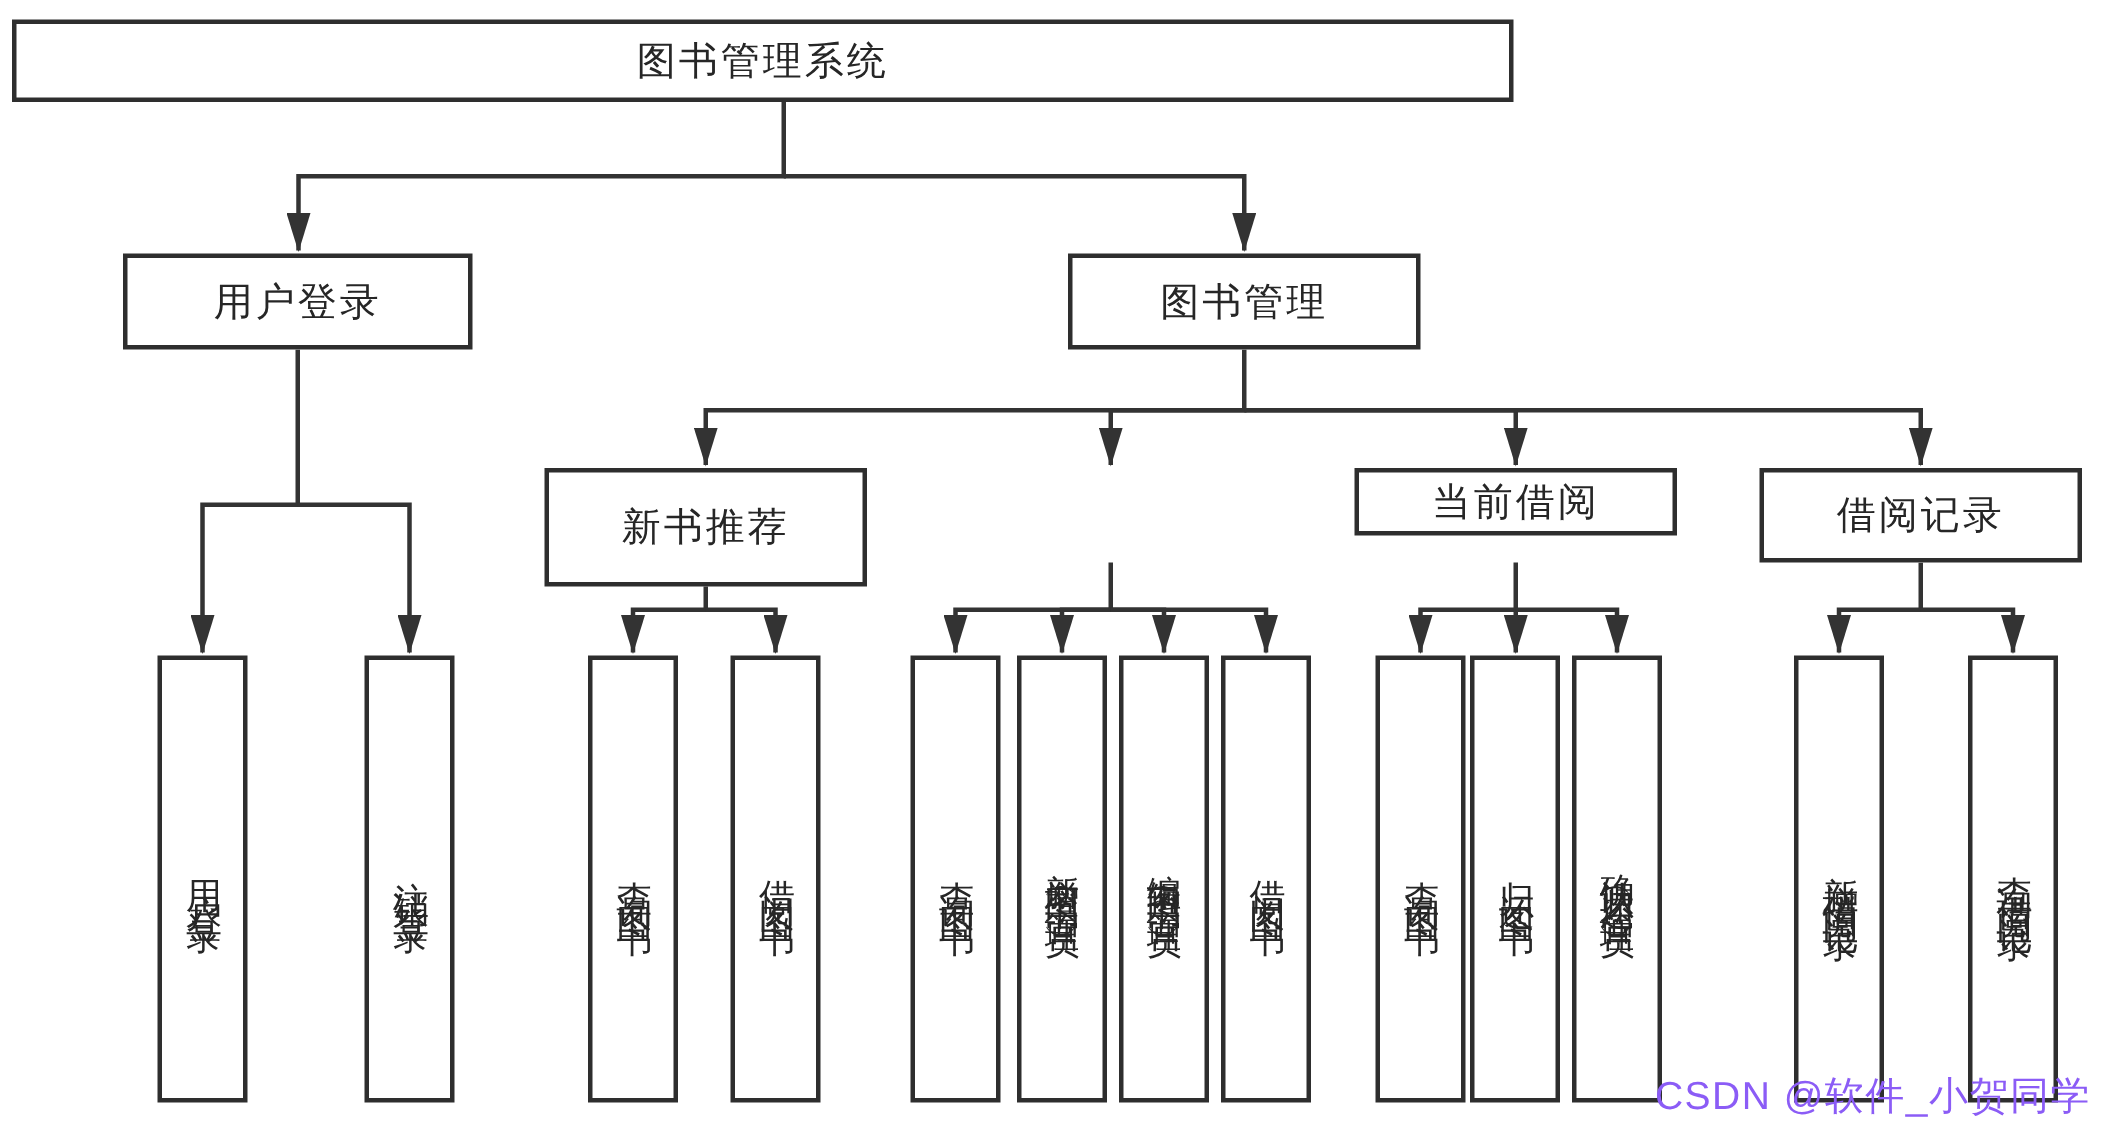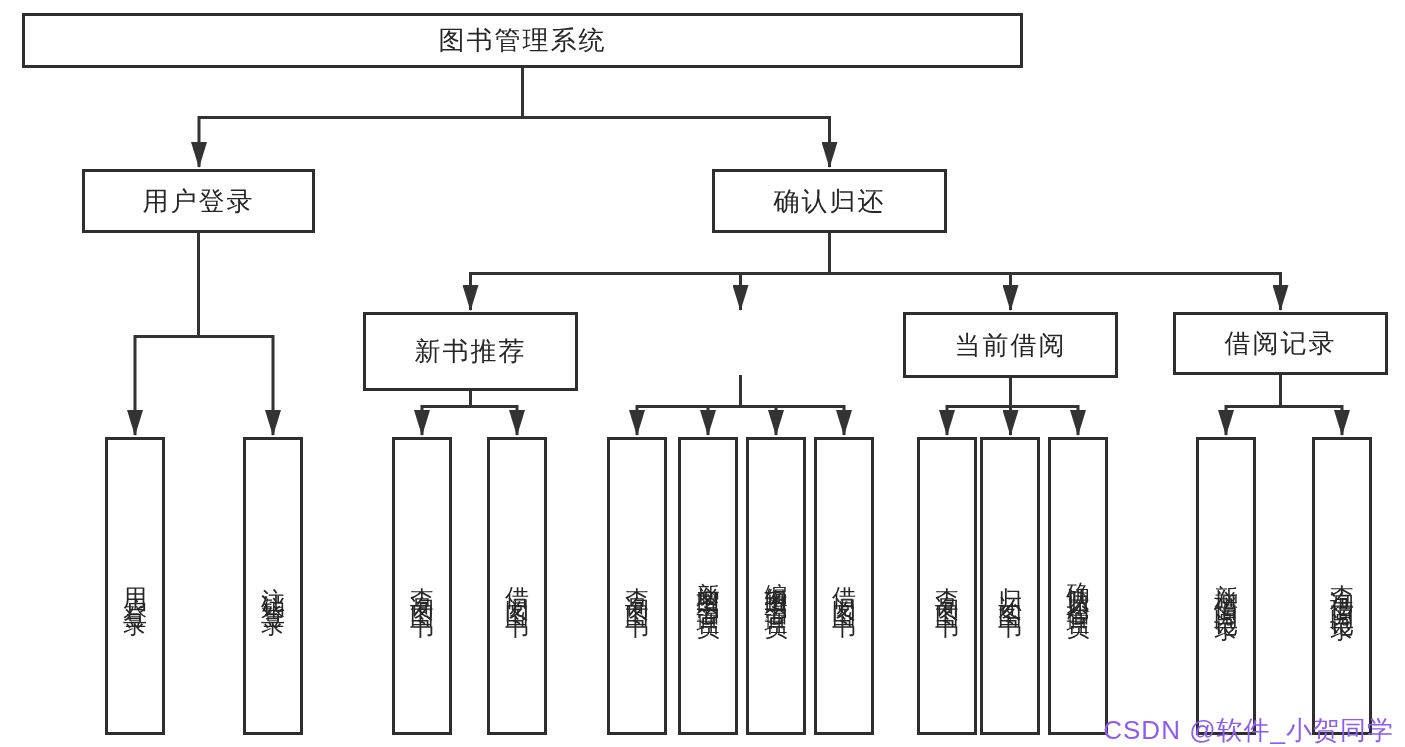--- a/index.html
+++ b/index.html
@@ -58,27 +58,27 @@
 
       <path d="M1010.5,375 L1010.5,406.5 L947,406.5 L947,435" marker-end="url(#arw)"></path>
       <path d="M1010.5,406.5 L1010.5,435" marker-end="url(#arw)"></path>
       <path d="M1010.5,406.5 L1078,406.5 L1078,435" marker-end="url(#arw)"></path>
 
       <path d="M1280.5,375 L1280.5,406.5 L1226,406.5 L1226,435" marker-end="url(#arw)"></path>
       <path d="M1280.5,406.5 L1342,406.5 L1342,435" marker-end="url(#arw)"></path>
     </g>
   </svg>
 
-  <div class="node h" style="left:22px;top:13px;width:1001px;height:55px;">图书管理系统</div>
+  <div class="node h" style="left:8px;top:13px;width:1001px;height:55px;">图书管理系统</div>
 
   <div class="node h" style="left:82px;top:169px;width:233px;height:64px;">用户登录</div>
-  <div class="node h" style="left:712px;top:169px;width:235px;height:64px;">确认归还</div>
+  <div class="node h" style="left:712px;top:169px;width:235px;height:64px;">图书管理</div>
 
   <div class="node h" style="left:363px;top:312px;width:215px;height:79px;">新书推荐</div>
-  <div class="node h" style="left:903px;top:312px;width:215px;height:66px;">当前借阅</div>
+  <div class="node h" style="left:903px;top:312px;width:215px;height:45px;">当前借阅</div>
   <div class="node h" style="left:1173px;top:312px;width:215px;height:63px;">借阅记录</div>
 
   <div class="node v" style="left:105px;top:437px;width:60px;height:298px;">用户登录</div>
   <div class="node v" style="left:243px;top:437px;width:60px;height:298px;">注销登录</div>
 
   <div class="node v" style="left:392px;top:437px;width:60px;height:298px;">查询图书</div>
   <div class="node v" style="left:487px;top:437px;width:60px;height:298px;">借阅图书</div>
 
   <div class="node v" style="left:607px;top:437px;width:60px;height:298px;">查询图书</div>
   <div class="node v long" style="left:678px;top:437px;width:60px;height:298px;">新增图书（管理员）</div>

